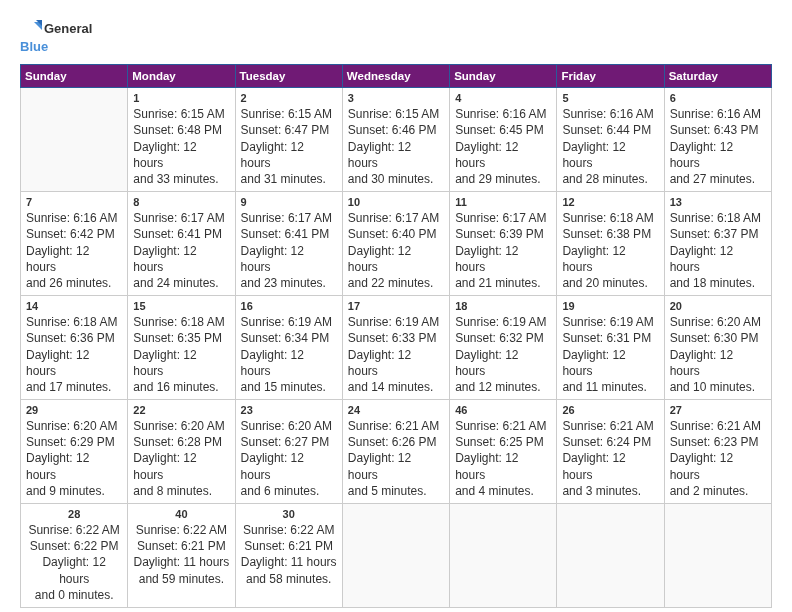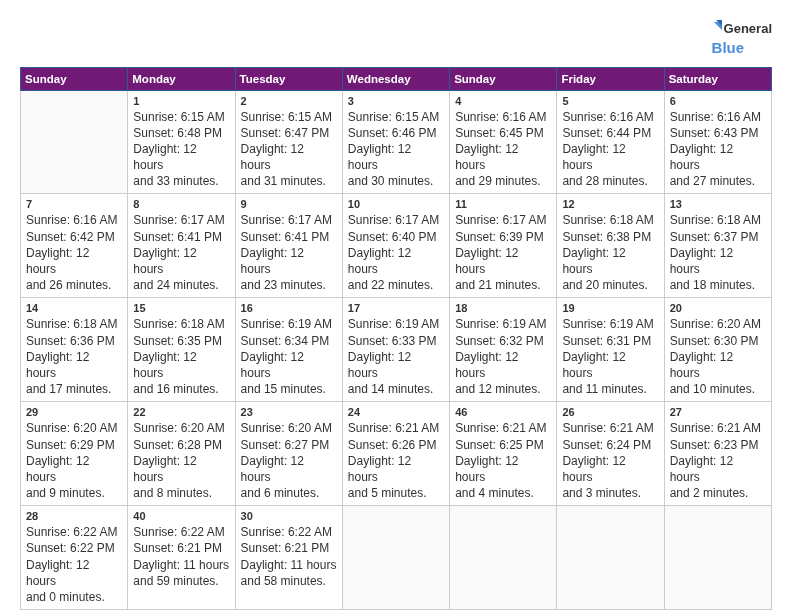--- a/index.html
+++ b/index.html
@@ -11,21 +11,21 @@
       overflow: hidden;
     }
     .page {
       width: 792px;
       height: 612px;
       padding: 18px 20px 12px 20px;
       background: #fff;
     }
     .header {
       display: flex;
-      justify-content: flex-end;
+      justify-content: flex-start;
       align-items: flex-start;
       margin-bottom: 10px;
     }
     .logo {
       display: flex;
       align-items: center;
       gap: 4px;
     }
     .title-block {
       text-align: right;
@@ -72,37 +72,38 @@
     .day-cell-content {
       font-size: 12px;
       line-height: 1.35;
       color: #333;
     }
     .empty-cell {
       background: #f9f9f9;
     }
     tr:last-child td {
       height: 72px;
+      text-align: center;
     }
   </style>
 </head>
 <body>
 
 <div class="page">
   <div class="header">
     <div class="logo">
     <div style="display:flex;flex-direction:column;align-items:flex-start;line-height:1.1;">
       <div style="display:flex;align-items:center;gap:2px;">
         <svg width="22" height="22" viewBox="0 0 22 22">
           <polygon points="14,4 22,4 22,12" fill="#4a90d9"></polygon>
           <polygon points="16,2 22,2 22,8" fill="#2a6ab5"></polygon>
         </svg>
         <span style="font-size:13px;font-weight:bold;color:#333;">General</span>
       </div>
-      <span style="font-size:15px;font-weight:bold;color:#4a90d9;margin-left:12px;">Blue</span>
+      <span style="font-size:13px;font-weight:bold;color:#4a90d9;margin-left:0px;">Blue</span>
     </div>
   </div>
     <div class="title-block">
       <div class="month-title"></div>
       <div class="location"></div>
     </div>
   </div>
 
   <table class="calendar-table">
     <thead>

